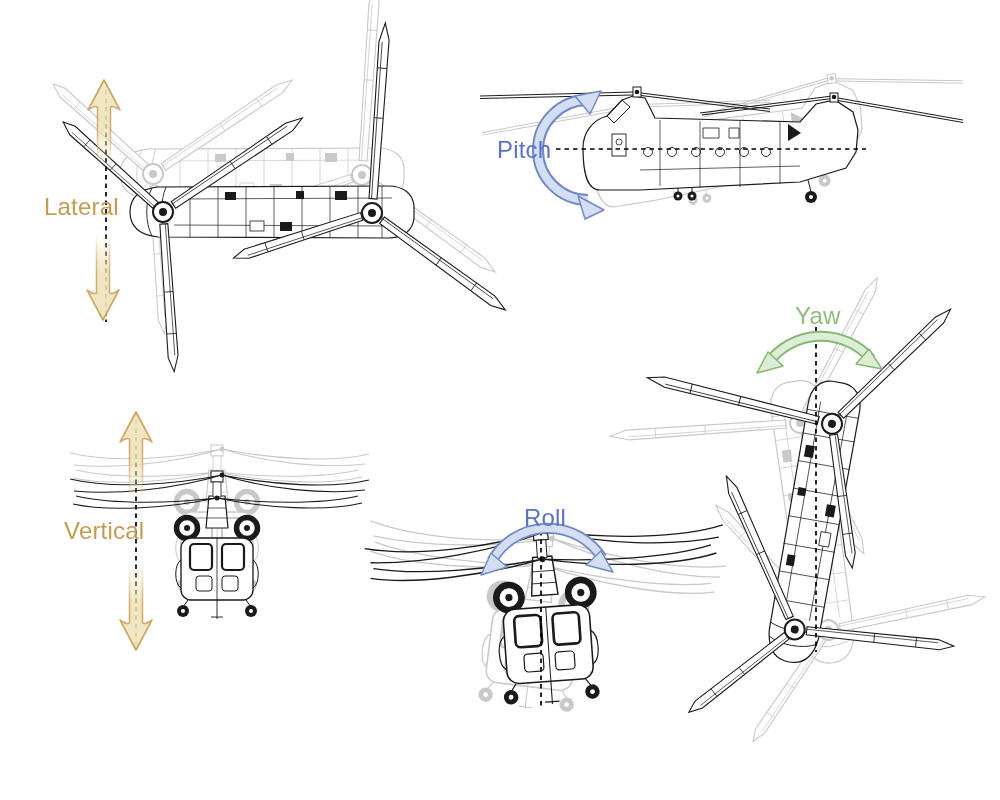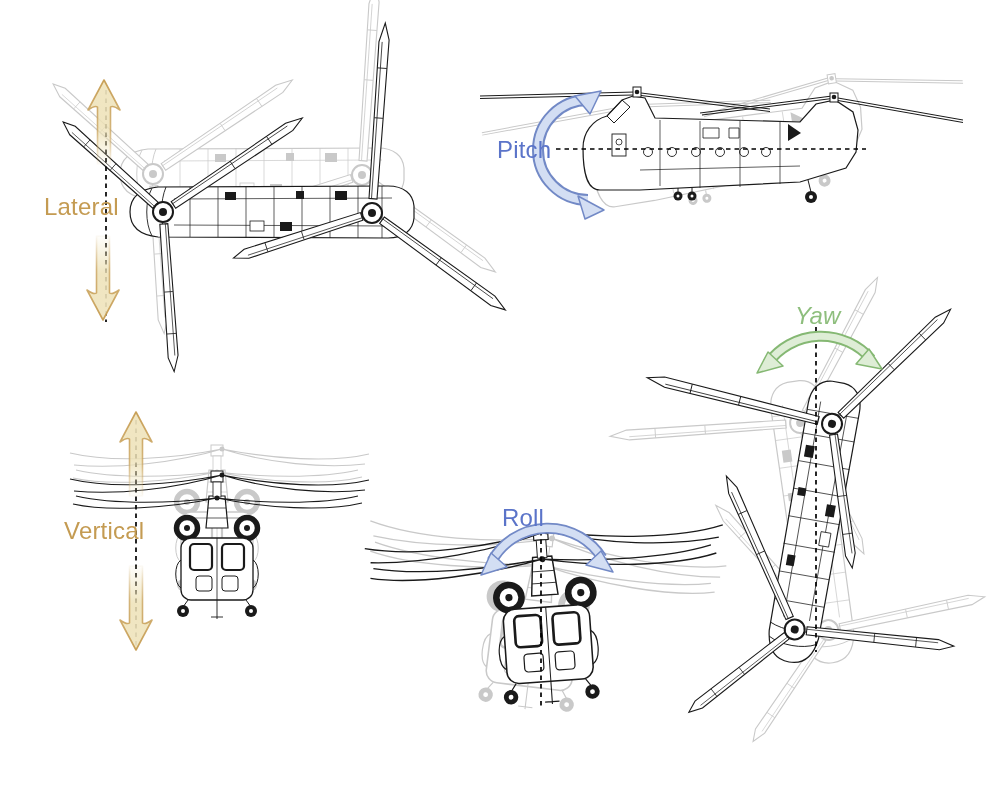--- a/index.html
+++ b/index.html
@@ -173,16 +173,16 @@
       <path d="M768,363 A66,66 0 0 1 871,359" fill="none" stroke="#DEEDD6" stroke-width="7"></path>
       <path d="M757,373 L768,352 L783,366 Z" fill="#DEEDD6" stroke="#85B873" stroke-width="1.5" stroke-linejoin="round"></path>
       <path d="M882,369 L869,349 L856,364 Z" fill="#DEEDD6" stroke="#85B873" stroke-width="1.5" stroke-linejoin="round"></path>
     </g>
   </g>
 </svg>
 
   <div class="axis-label label-tan" style="left:44px;top:195px;">Lateral</div>
   <div class="axis-label label-blue" style="left:497px;top:138px;">Pitch</div>
   <div class="axis-label label-tan" style="left:64px;top:519px;text-align:right;">Vertical</div>
-  <div class="axis-label label-blue" style="left:502px;top:506px;">Roll</div>
-  <div class="axis-label label-green" style="left:795px;top:304px;font-style:italic;">Yaw</div>
+  <div class="axis-label label-blue" style="left:524px;top:506px;">Roll</div>
+  <div class="axis-label label-green" style="left:795px;top:304px;">Yaw</div>
 
 </div>
 
 </body></html>

